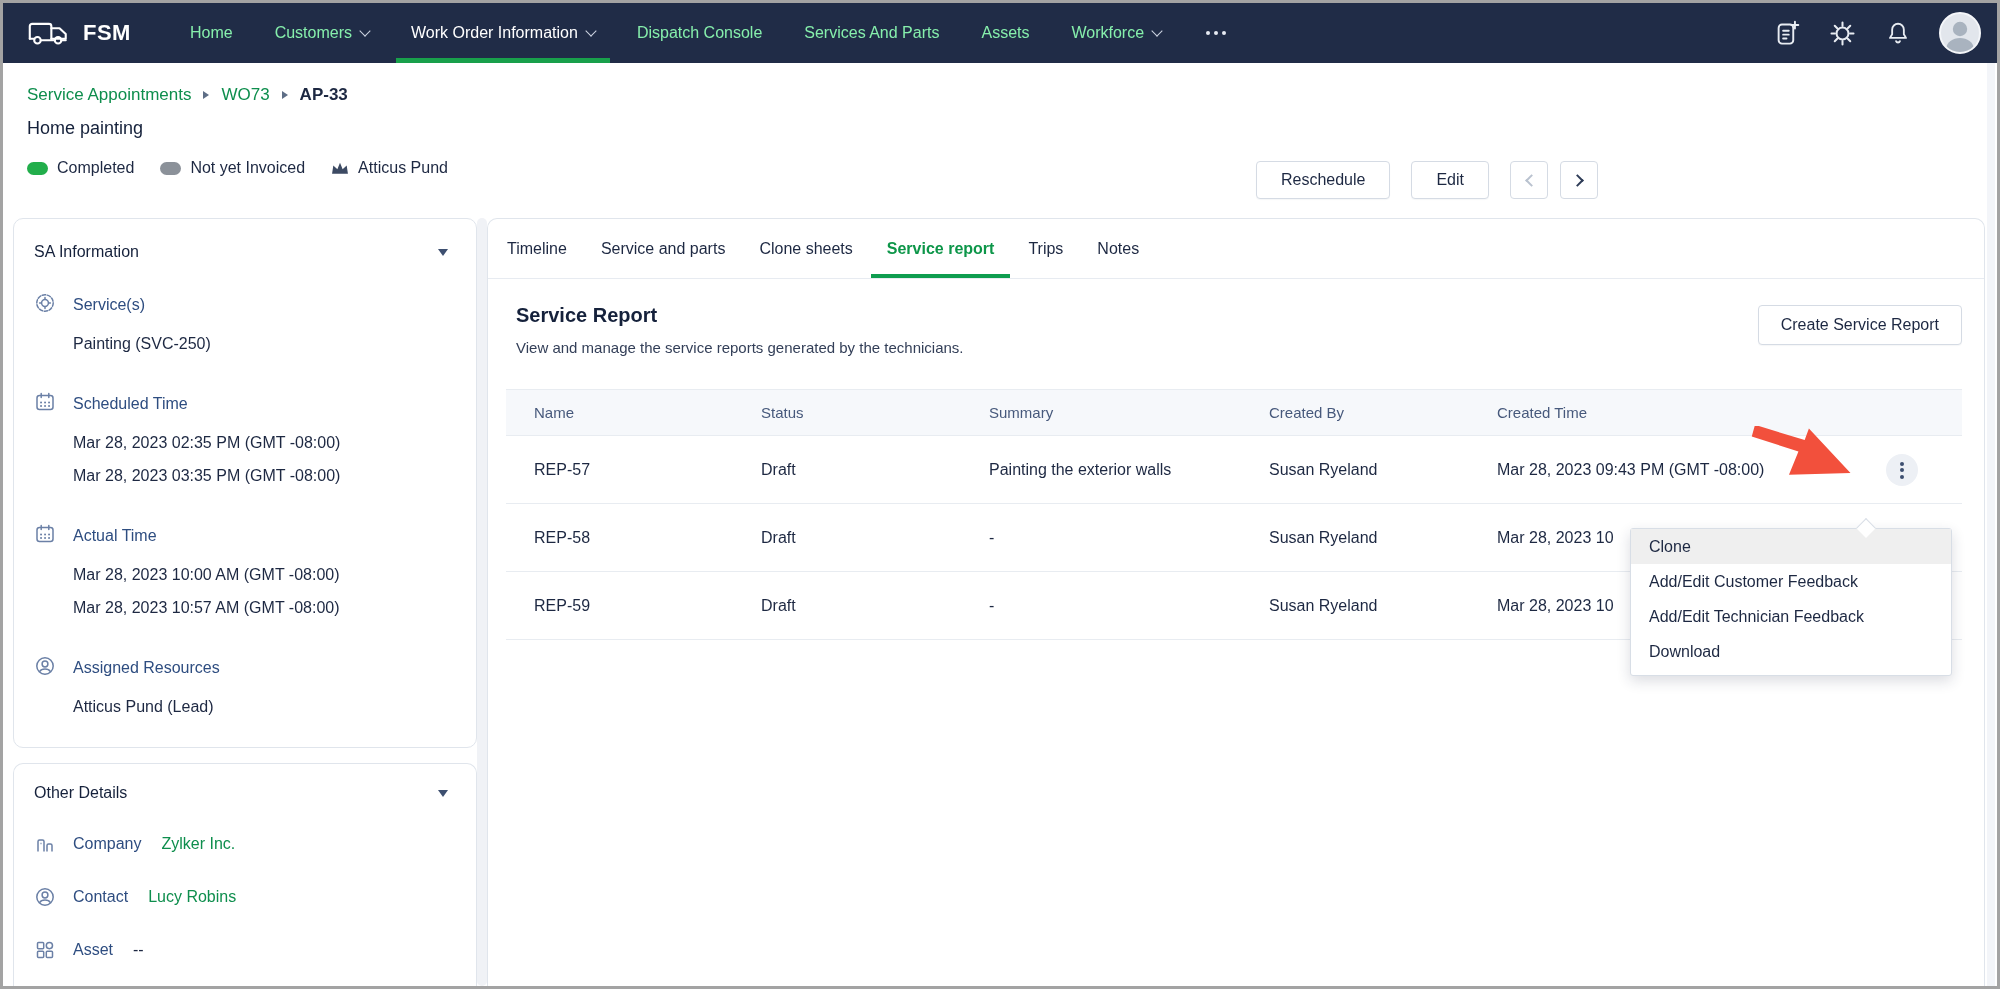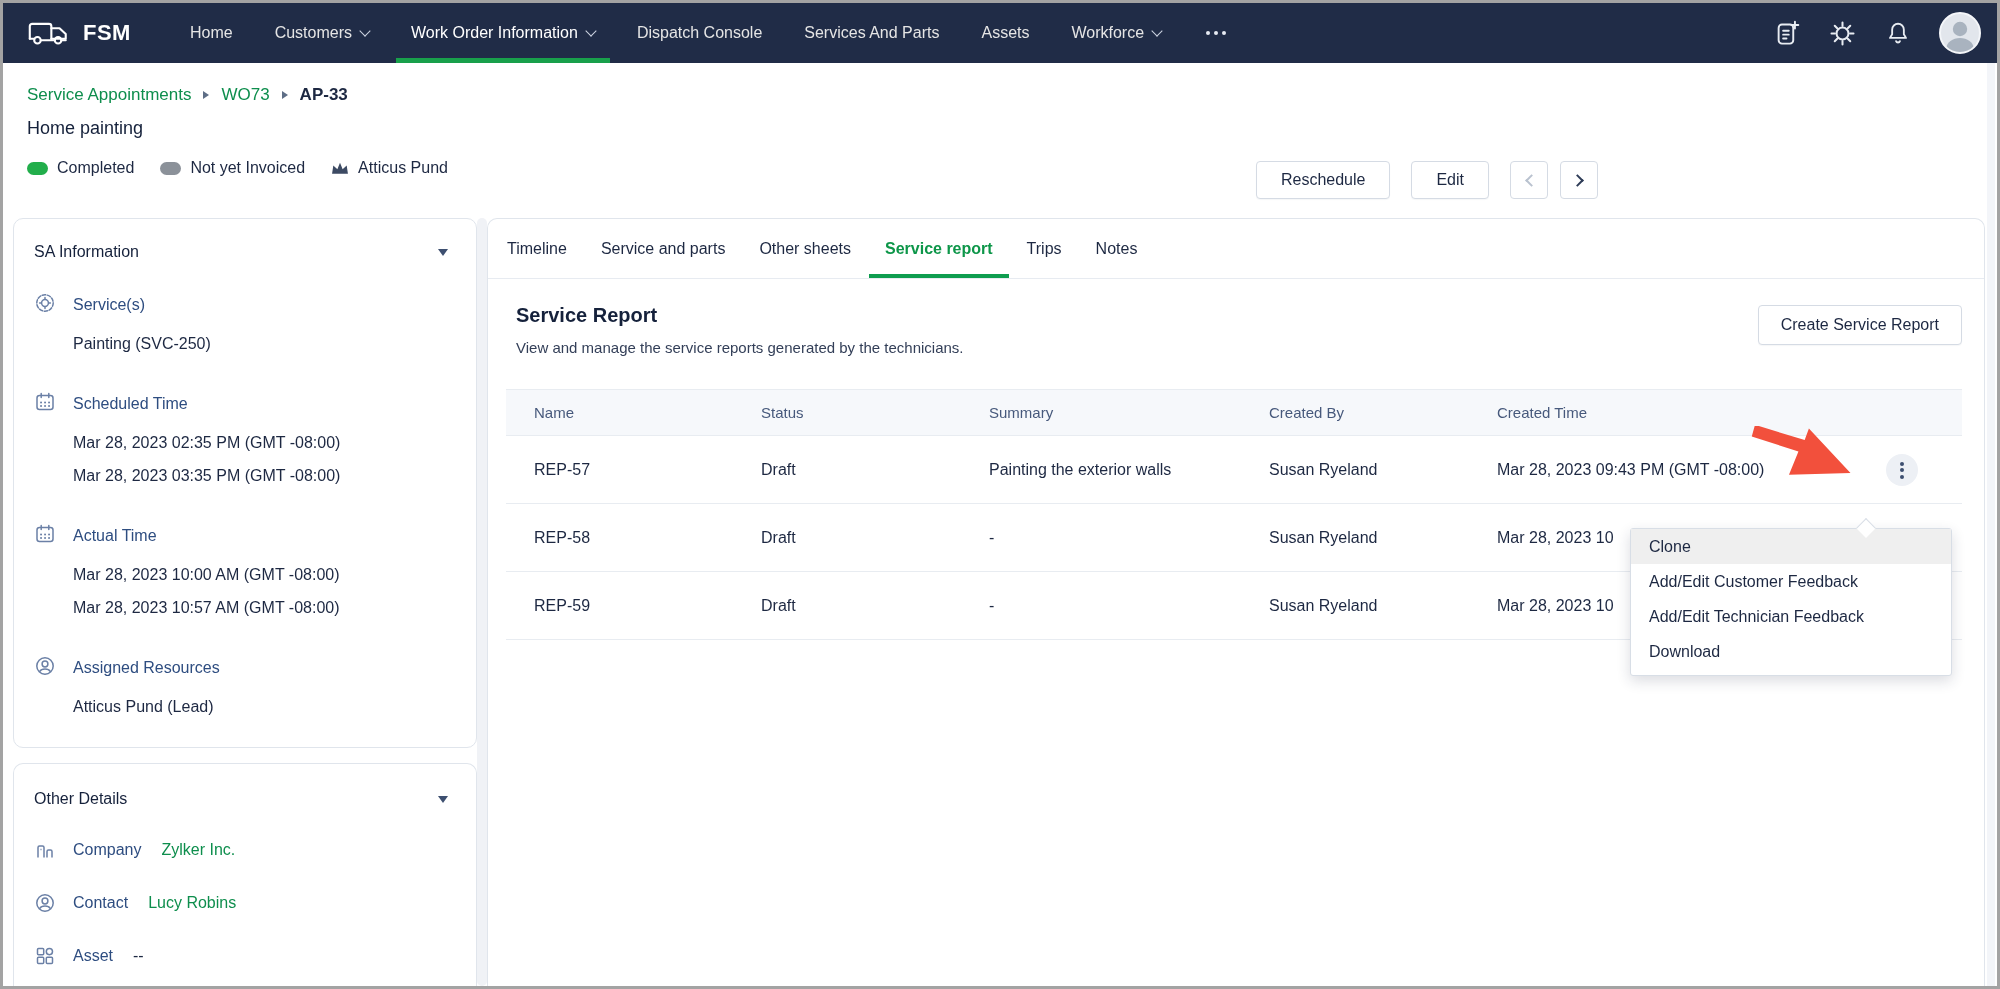--- a/index.html
+++ b/index.html
@@ -7,21 +7,21 @@
   #screen { position:relative; width:2000px; height:989px; background:#fff;
             border:3px solid #a3a3a3; overflow:hidden; color:#1d2842; }
 
   
   .navbar { position:absolute; left:0; top:0; width:1994px; height:60px;
             background:#202c47; display:flex; align-items:center; }
   .brand { display:flex; align-items:center; gap:12px; padding:0 38px 0 22px; color:#fff; }
   .brand-name { font-size:22px; font-weight:bold; letter-spacing:.5px; }
   .nav-items { display:flex; align-items:stretch; height:100%; list-style:none; }
   .nav-item { position:relative; display:flex; align-items:center; gap:9px;
-              padding:0 21px; color:#e5e5e5; font-size:16px; cursor:pointer; white-space:nowrap; }
+              padding:0 21px; color:#86efac; font-size:16px; cursor:pointer; white-space:nowrap; }
   .nav-item.active { color:#fff; }
   .nav-item.active::after { content:""; position:absolute; left:6px; right:6px; bottom:0;
               height:5px; background:#18a04b; }
   .nav-caret { width:8px; height:8px; border-right:1.8px solid #cdd5e2;
                border-bottom:1.8px solid #cdd5e2; transform:rotate(45deg); margin-top:-4px; }
   .nav-more { display:flex; gap:4px; padding:0 24px; align-items:center; cursor:pointer; }
   .nav-more i { width:4px; height:4px; border-radius:50%; background:#e7ebf3; }
   .nav-right { margin-left:auto; display:flex; align-items:center; gap:26px; padding-right:16px; }
   .nav-icon { width:30px; height:30px; display:flex; align-items:center; justify-content:center; cursor:pointer; }
 
@@ -46,21 +46,21 @@
   .nav-pager { display:flex; gap:12px; }
   .pager-btn { width:38px; height:38px; display:flex; align-items:center; justify-content:center;
                background:#fff; border:1px solid #d5dbe4; border-radius:4px; cursor:pointer; }
   .chev { width:9px; height:9px; border-right:2px solid #2e3c57; border-bottom:2px solid #2e3c57; }
   .chev.left  { transform:rotate(135deg); border-color:#b9c2cf; margin-left:4px; }
   .chev.right { transform:rotate(-45deg); margin-right:4px; }
 
   
   .panel { position:absolute; background:#fff; border:1px solid #e0e5ec; border-radius:10px; }
   .sidebar-1 { left:10px; top:215px; width:464px; height:530px; padding:24px 20px; }
-  .sidebar-2 { left:10px; top:760px; width:464px; height:226px; padding:26px 20px;
+  .sidebar-2 { left:10px; top:760px; width:464px; height:226px; padding:20px 20px;
                border-bottom:none; border-bottom-left-radius:0; border-bottom-right-radius:0; }
   .panel-head { display:flex; align-items:center; justify-content:space-between; }
   .panel-title { font-size:16px; font-weight:normal; color:#15213b; }
   .collapse-caret { width:0; height:0; border-left:5.5px solid transparent;
         border-right:5.5px solid transparent; border-top:7px solid #3d4f70; cursor:pointer; margin-right:8px; }
   .sb-section { margin-top:31px; }
   .sb-label-row { display:flex; align-items:flex-end; gap:17px; }
   .sb-icon { width:22px; height:22px; flex:0 0 22px; display:flex; }
   .sb-label { font-size:16px; color:#2e4d80; }
   .sb-values { margin:13px 0 0 39px; }
@@ -357,21 +357,21 @@
     </div>
   </aside>
 
   <div class="v-gutter"></div>
   <div class="v-track"></div>
 
   <main class="panel main-panel">
     <div class="tabs">
       <span class="tab">Timeline</span>
       <span class="tab">Service and parts</span>
-      <span class="tab">Other sheets</span>
+      <span class="tab">Clone sheets</span>
       <span class="tab active">Service report</span>
       <span class="tab">Trips</span>
       <span class="tab">Notes</span>
     </div>
 
     <div class="section-head">
       <div class="section-title">Service Report</div>
       <div class="section-sub">View and manage the service reports generated by the technicians.</div>
       <button class="btn create-btn">Create Service Report</button>
     </div>

